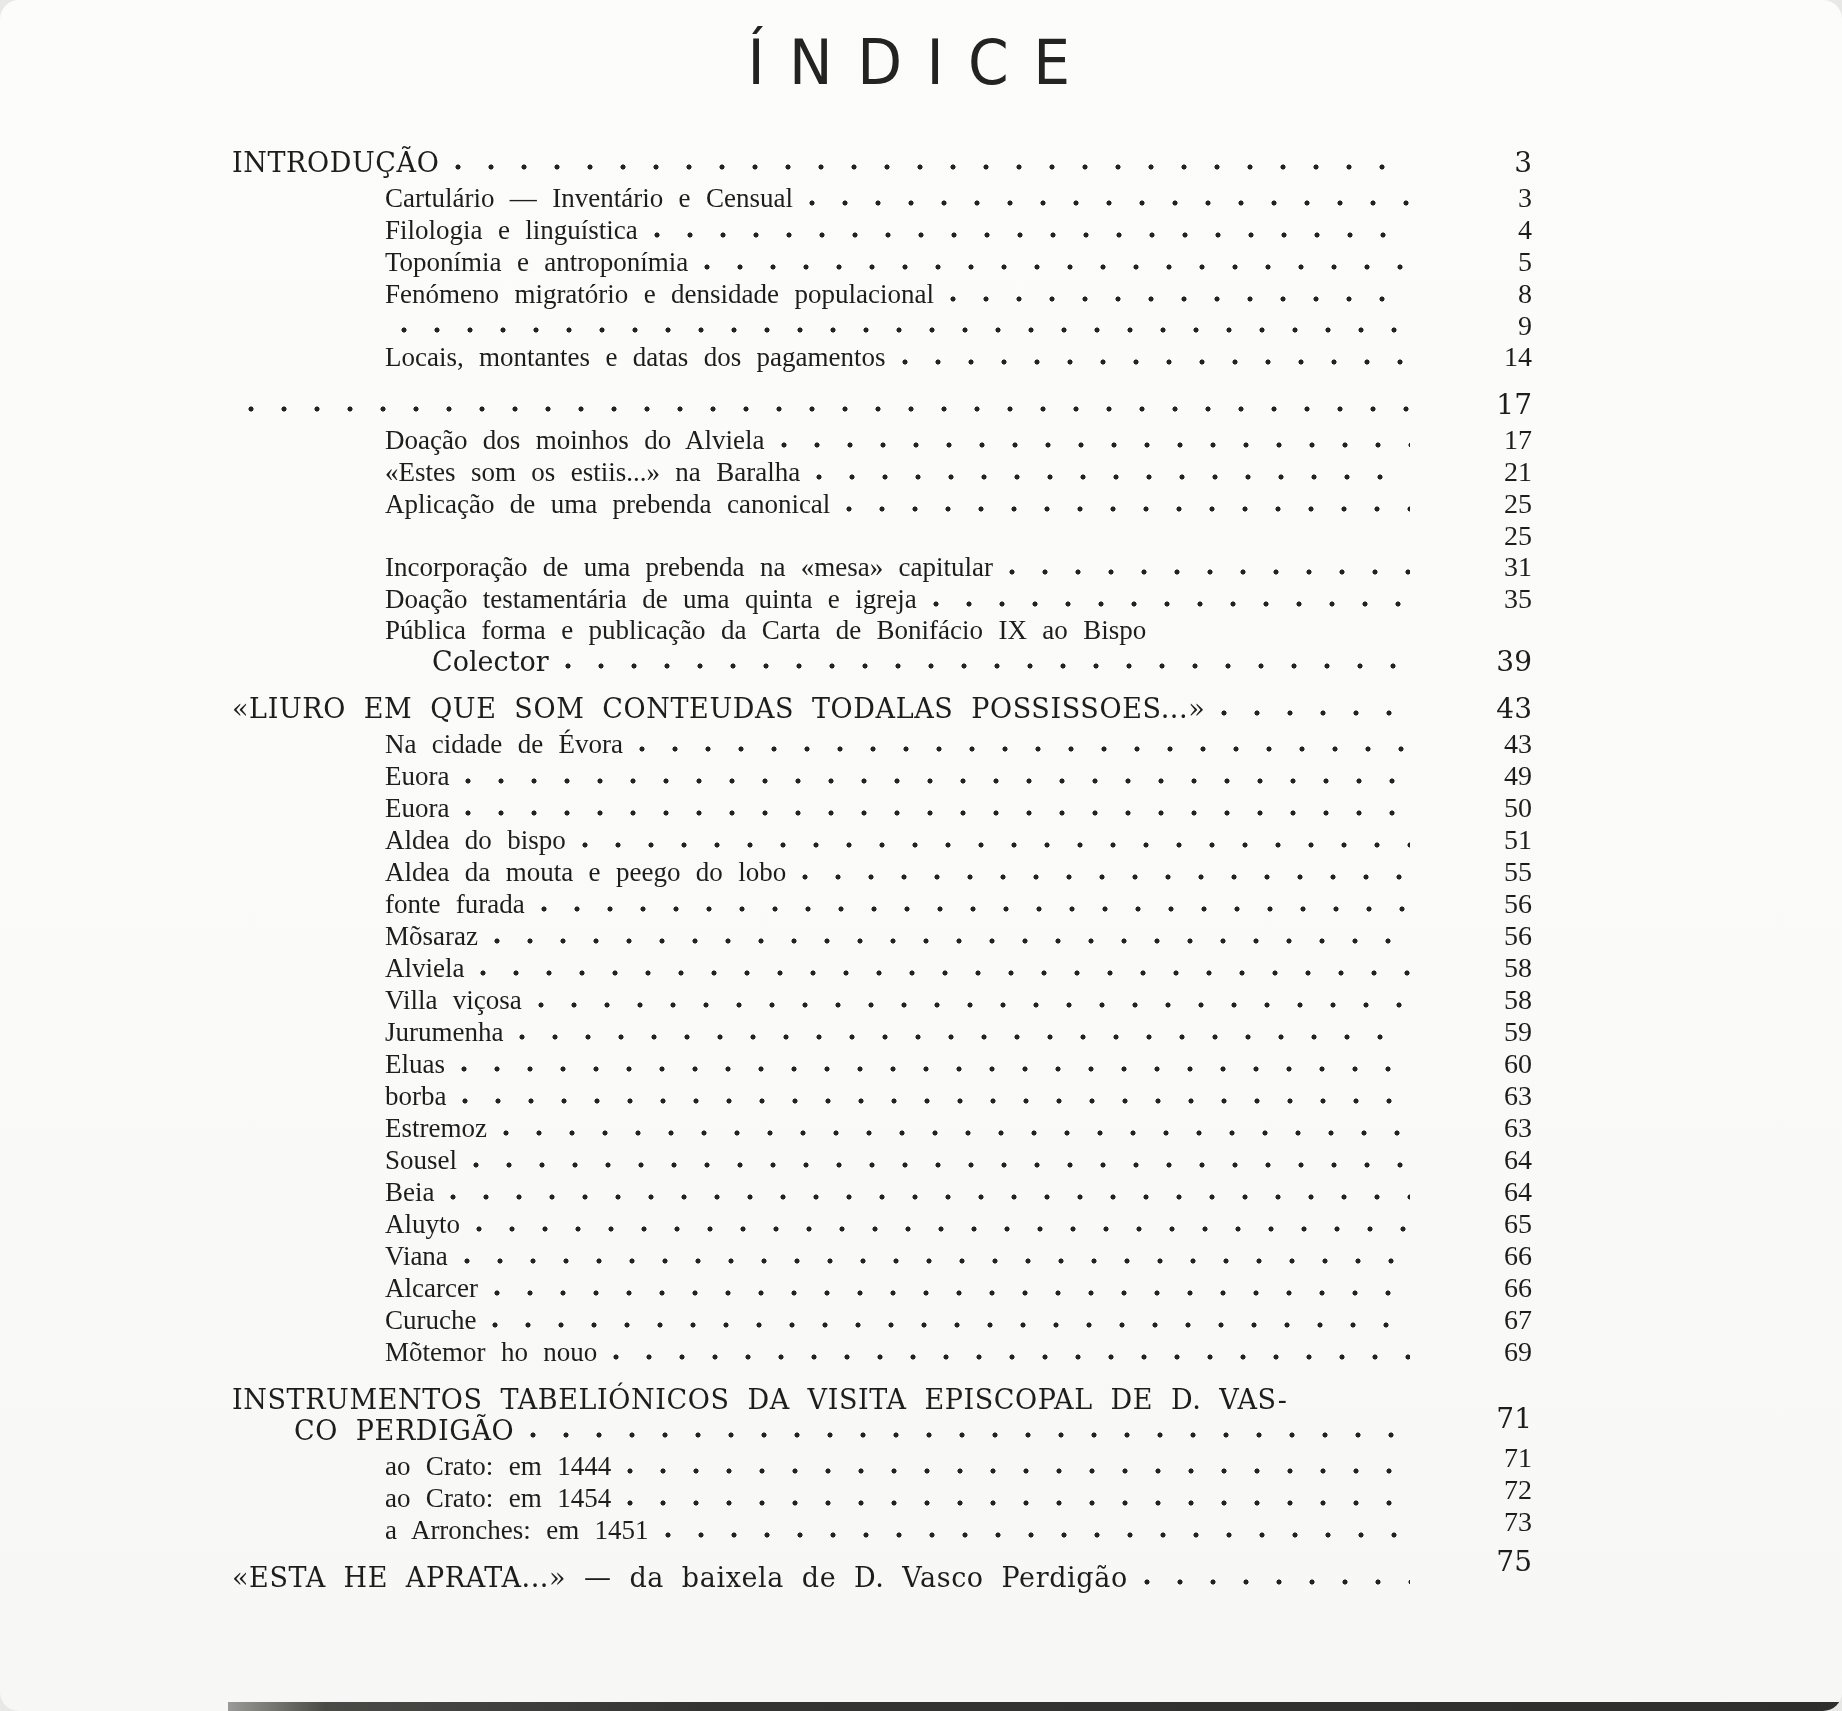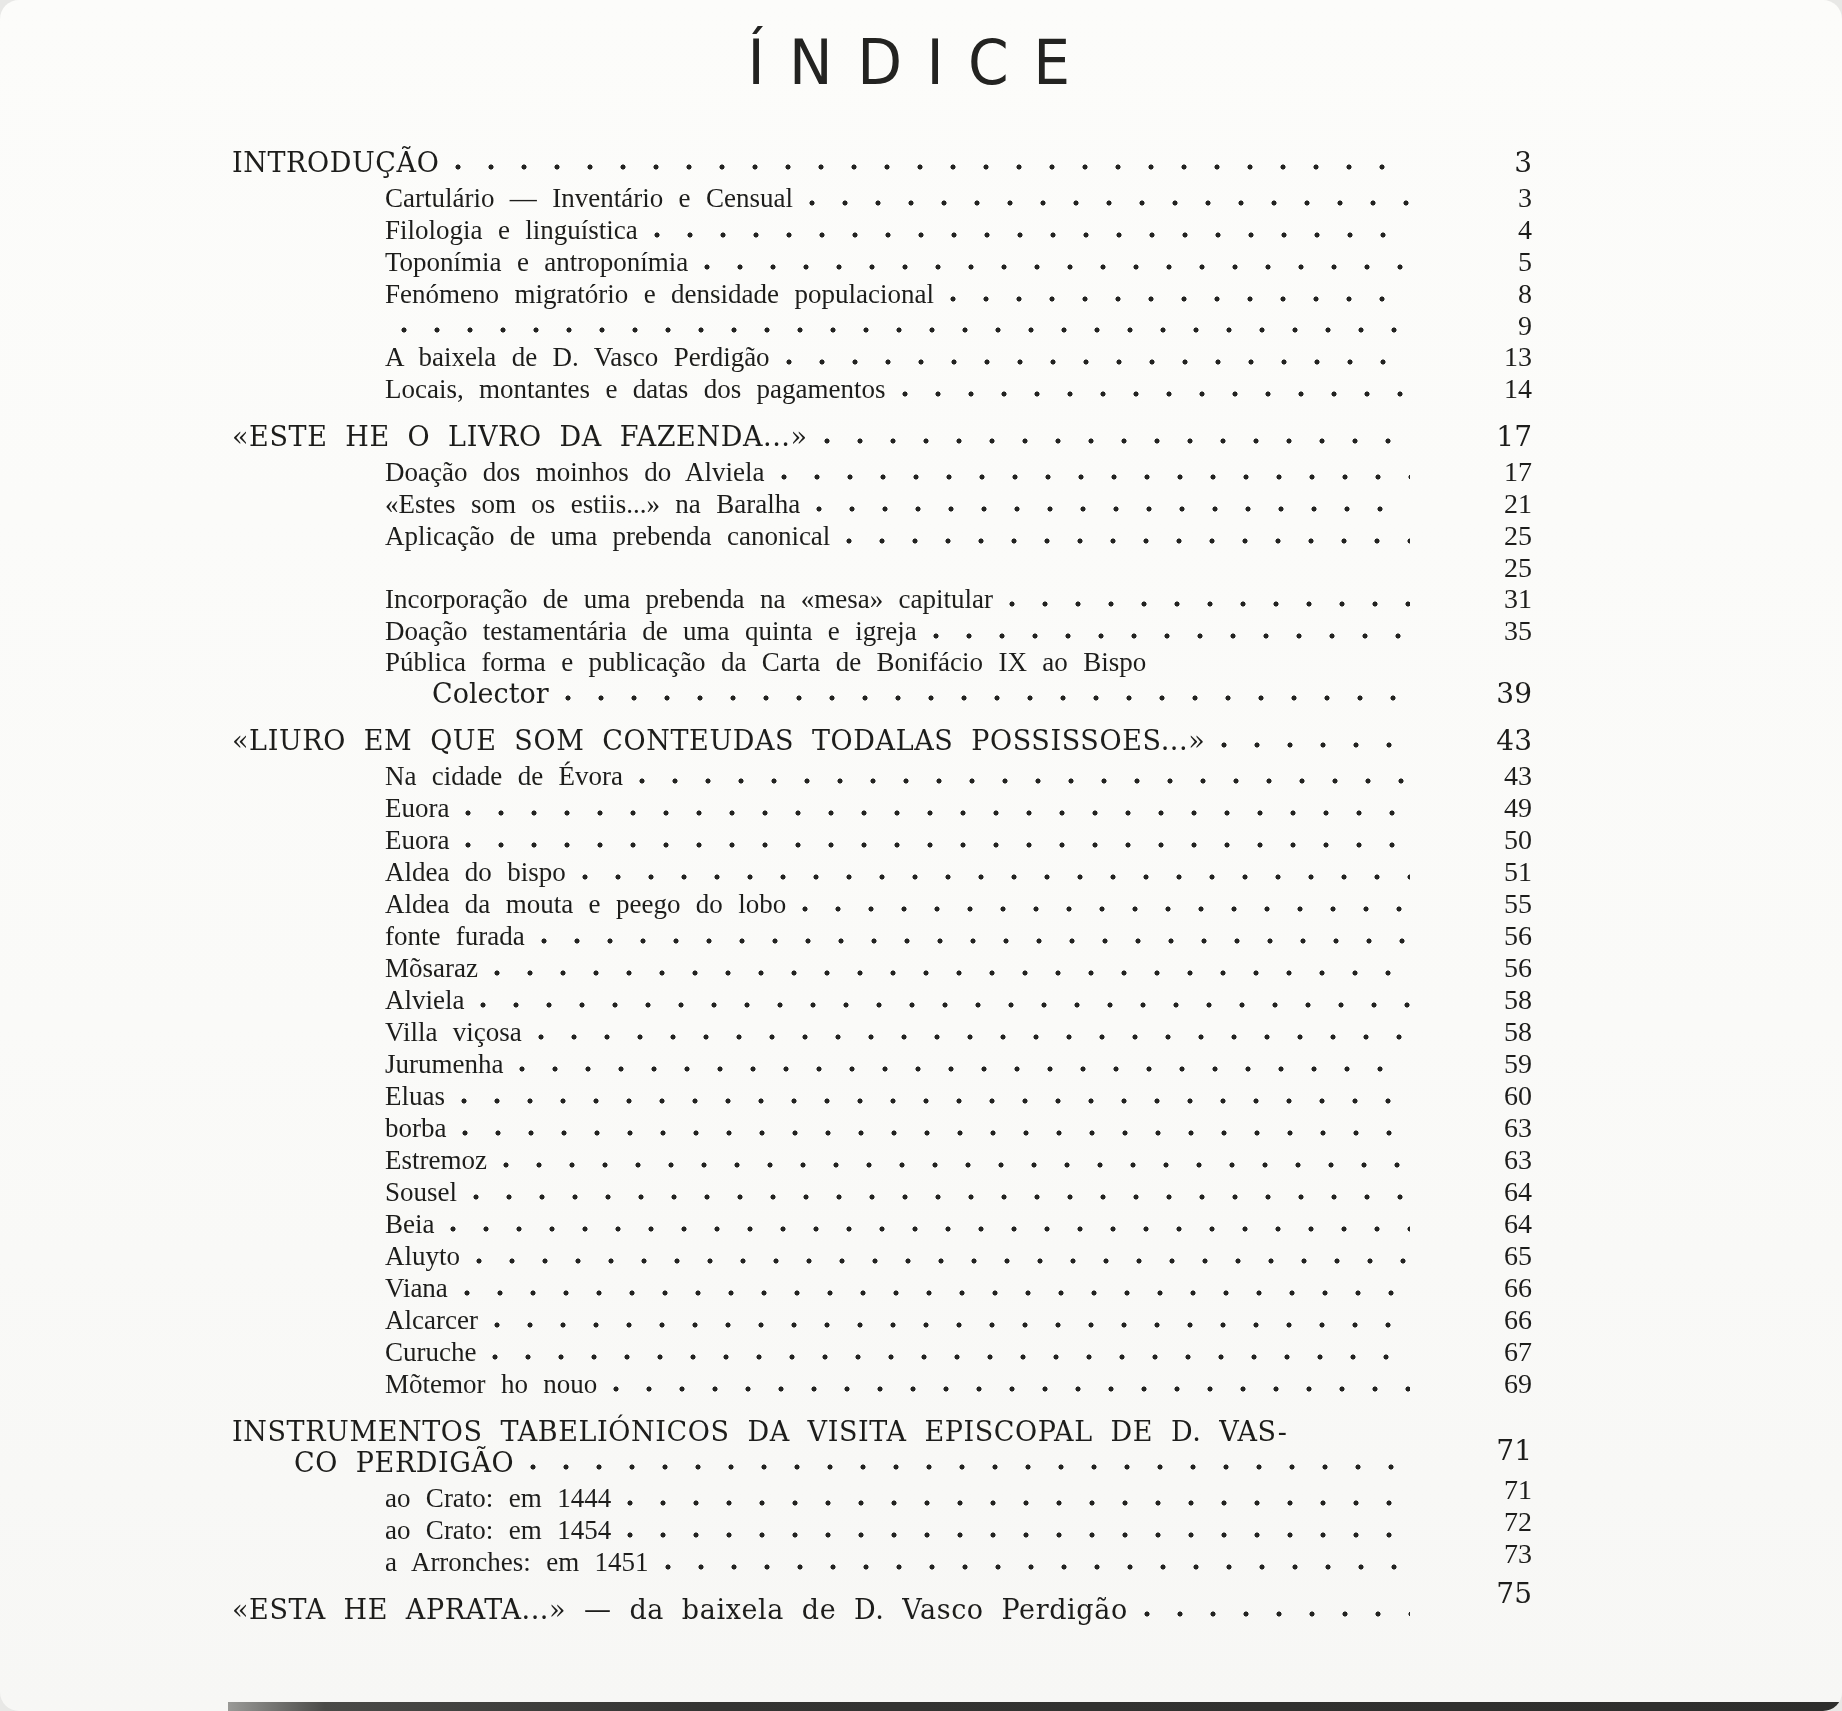--- a/index.html
+++ b/index.html
@@ -114,34 +114,28 @@
         <div class="row entry-row ind-e1">
           <span class="label">Fenómeno migratório e densidade populacional</span>
           <span class="leader"></span>
           <span class="pagenum">8</span>
         </div>
         <div class="row entry-row ind-e1">
           <span class="leader"></span>
           <span class="pagenum">9</span>
         </div>
         <div class="row entry-row ind-e1">
-          <span class="label">A baixela de D. Vasco Perdigão</span>
-          <span class="leader"></span>
-          <span class="pagenum">13</span>
-        </div>
-        <div class="row entry-row ind-e1">
           <span class="label">Locais, montantes e datas dos pagamentos</span>
           <span class="leader"></span>
           <span class="pagenum">14</span>
         </div>
       </div>
       <div class="toc-section sec-1">
         <div class="heading-block">
           <div class="row heading-row ind-h1">
-            <span class="label">«ESTE HE O LIVRO DA FAZENDA...»</span>
             <span class="leader"></span>
             <span class="pagenum">17</span>
           </div>
         </div>
         <div class="row entry-row ind-e1">
           <span class="label">Doação dos moinhos do Alviela</span>
           <span class="leader"></span>
           <span class="pagenum">17</span>
         </div>
         <div class="row entry-row ind-e1">

